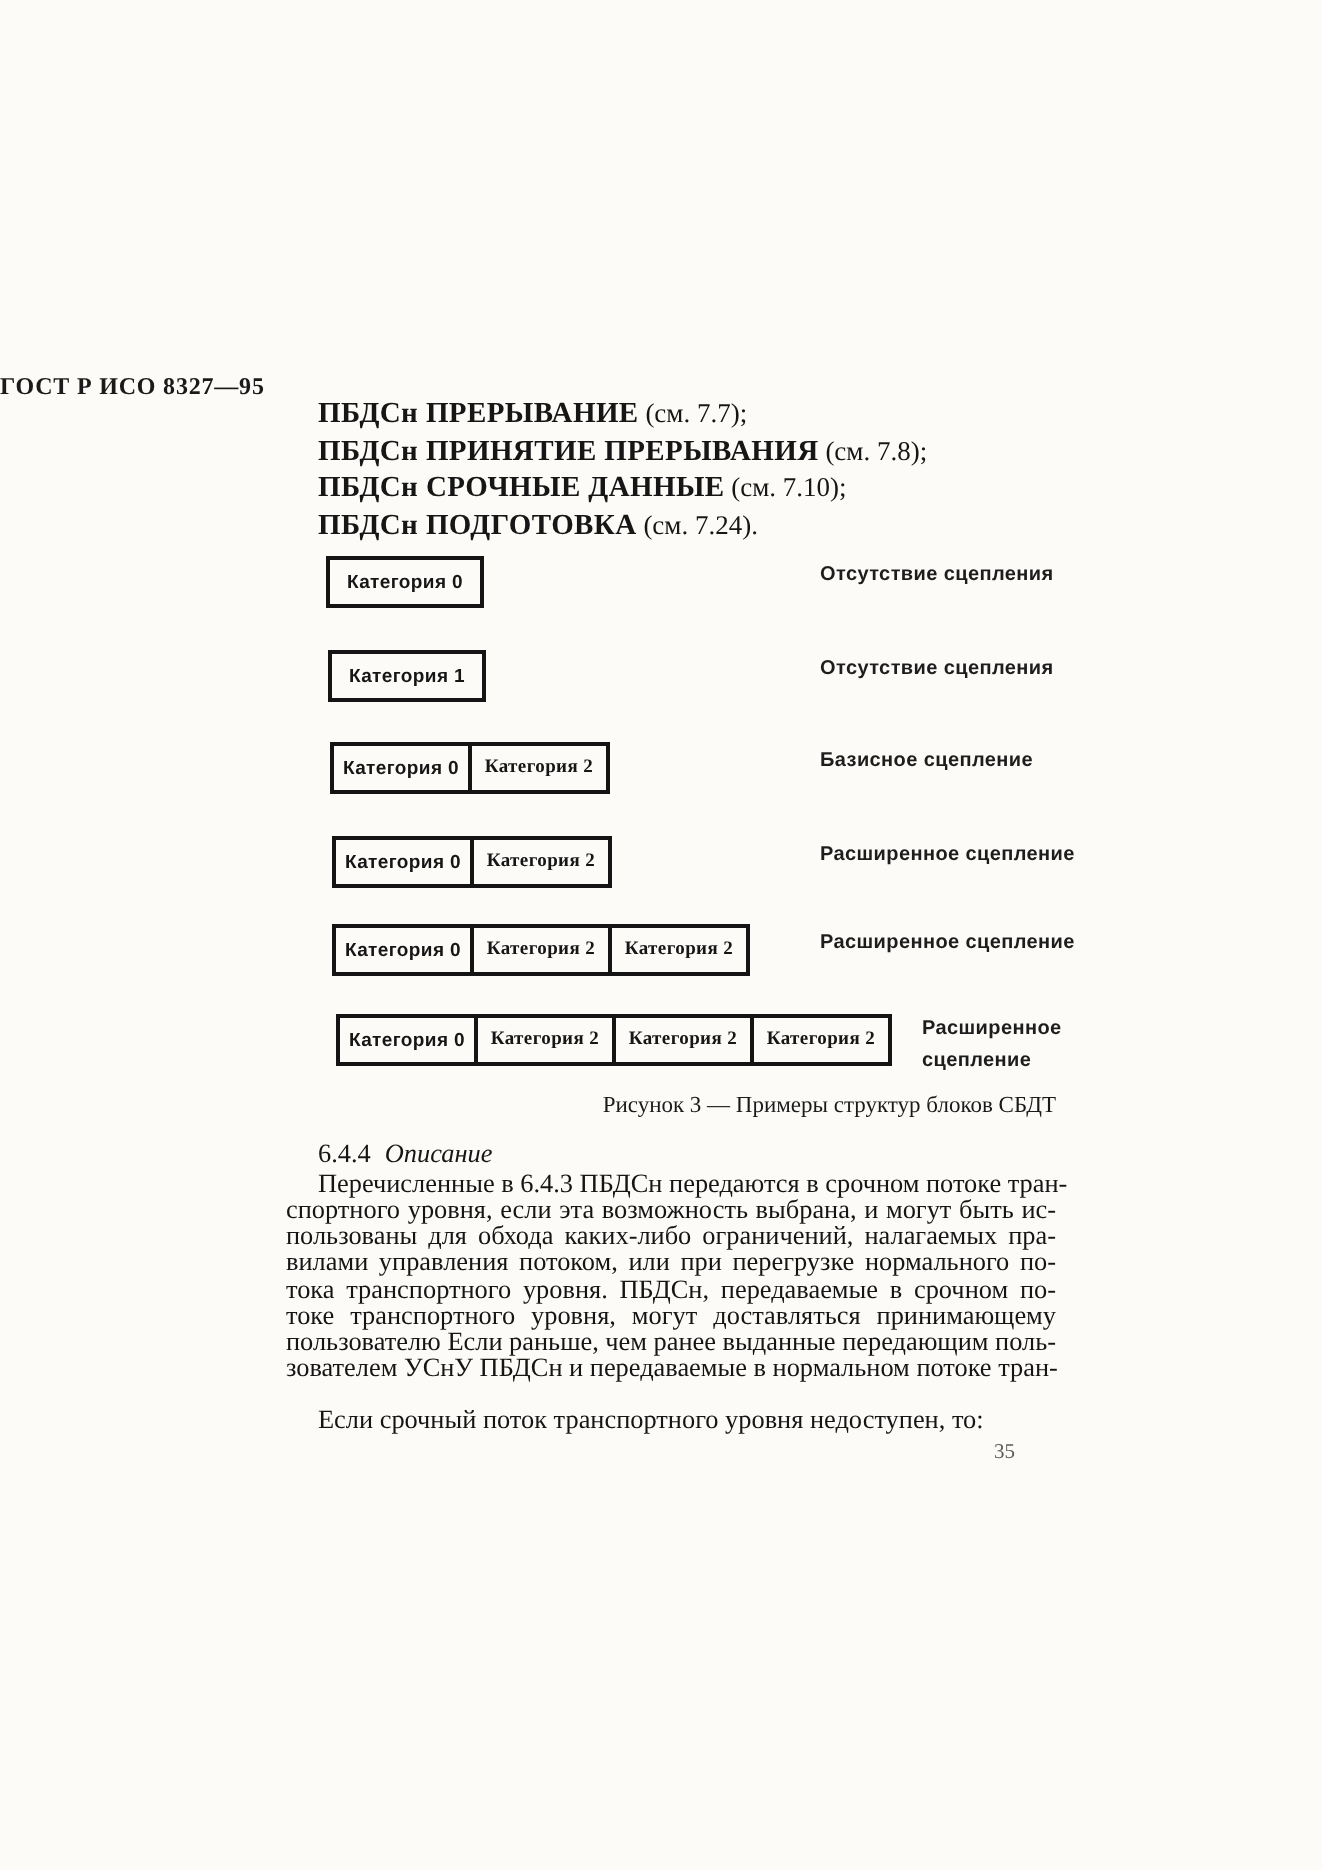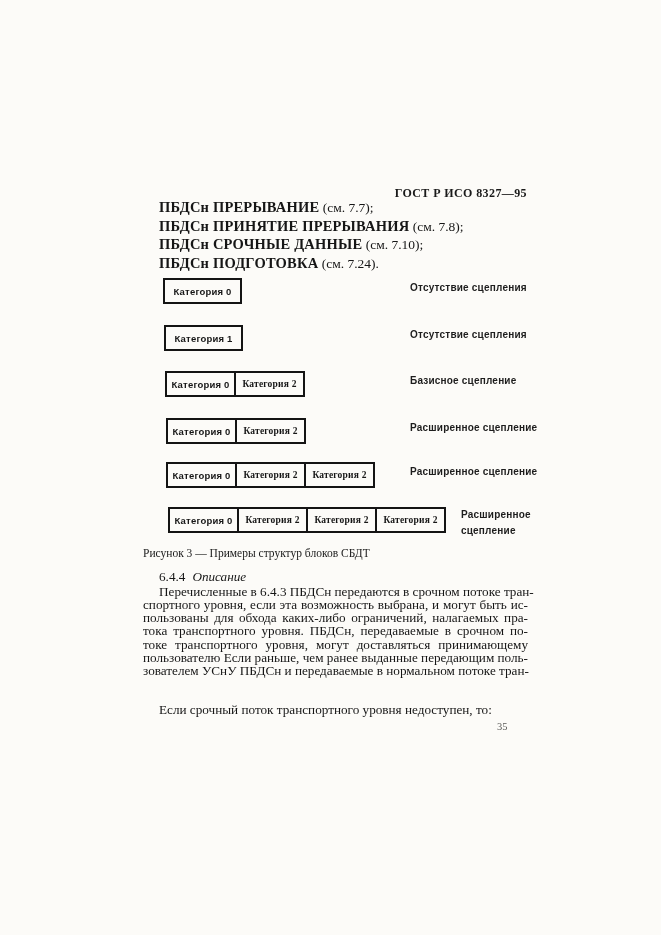--- a/index.html
+++ b/index.html
@@ -8,21 +8,20 @@
     width:661px;height:935px;
     background:#fcfbf8;
     color:#161616;
     font-family:"Liberation Serif", serif;
     overflow:hidden;
     margin:0 auto;
   }
   
   .running-header{
     position:absolute;top:186px;left:0;width:527px;
-    text-align:right;
     font-weight:bold;font-size:12px;letter-spacing:.4px;
     color:#1a1a1a;
   }
   
   .pbdsn-list{position:absolute;top:199px;left:159px;}
   .pl-item{height:18.6px;font-size:14.5px;white-space:nowrap;}
   .pl-name{font-weight:bold;letter-spacing:.2px;}
   .pl-ref{font-weight:normal;font-size:13.5px;}
   
   .figure{position:absolute;top:0;left:0;width:661px;height:935px;pointer-events:none;}
@@ -42,21 +41,21 @@
   .cat-box.w79{width:79px;}
   .row-label{
     position:absolute;top:4px;left:390px;
     font-family:"Liberation Sans", sans-serif;
     font-weight:bold;font-size:10px;letter-spacing:.2px;
     color:#1d1d1d;white-space:nowrap;
   }
   .row-label.wrap2{left:441px;top:0;width:88px;white-space:normal;line-height:16px;}
   .fig-caption{
     position:absolute;top:547px;left:143px;width:385px;
-    text-align:left;font-size:11.5px;color:#1a1a1a;
+    text-align:right;font-size:11.5px;color:#1a1a1a;
   }
   
   .section-heading{position:absolute;top:569px;left:159px;font-size:13.2px;}
   .sec-num{font-weight:normal;}
   .sec-title{font-style:italic;margin-left:7px;}
   .para1{position:absolute;top:585px;left:143px;width:385px;font-size:13.2px;color:#151515;}
   .jline{
     height:13.15px;line-height:13.15px;
     text-align:justify;text-align-last:justify;
     white-space:nowrap;
@@ -150,20 +149,21 @@
   </div>
 
   <div class="section-heading">
     <span class="sec-num">6.4.4</span><span class="sec-title">Описание</span>
   </div>
 
   <div class="para1">
     <div class="jline first">Перечисленные в 6.4.3 ПБДСн передаются в срочном потоке тран-</div>
     <div class="jline">спортного уровня, если эта возможность выбрана, и могут быть ис-</div>
     <div class="jline">пользованы для обхода каких-либо ограничений, налагаемых пра-</div>
+    <div class="jline">вилами управления потоком, или при перегрузке нормального по-</div>
     <div class="jline">тока транспортного уровня. ПБДСн, передаваемые в срочном по-</div>
     <div class="jline">токе транспортного уровня, могут доставляться принимающему</div>
     <div class="jline">пользователю Если раньше, чем ранее выданные передающим поль-</div>
     <div class="jline">зователем УСнУ ПБДСн и передаваемые в нормальном потоке тран-</div>
   </div>
 
   <div class="para2">Если срочный поток транспортного уровня недоступен, то:</div>
 
   <div class="page-number">35</div>
 

